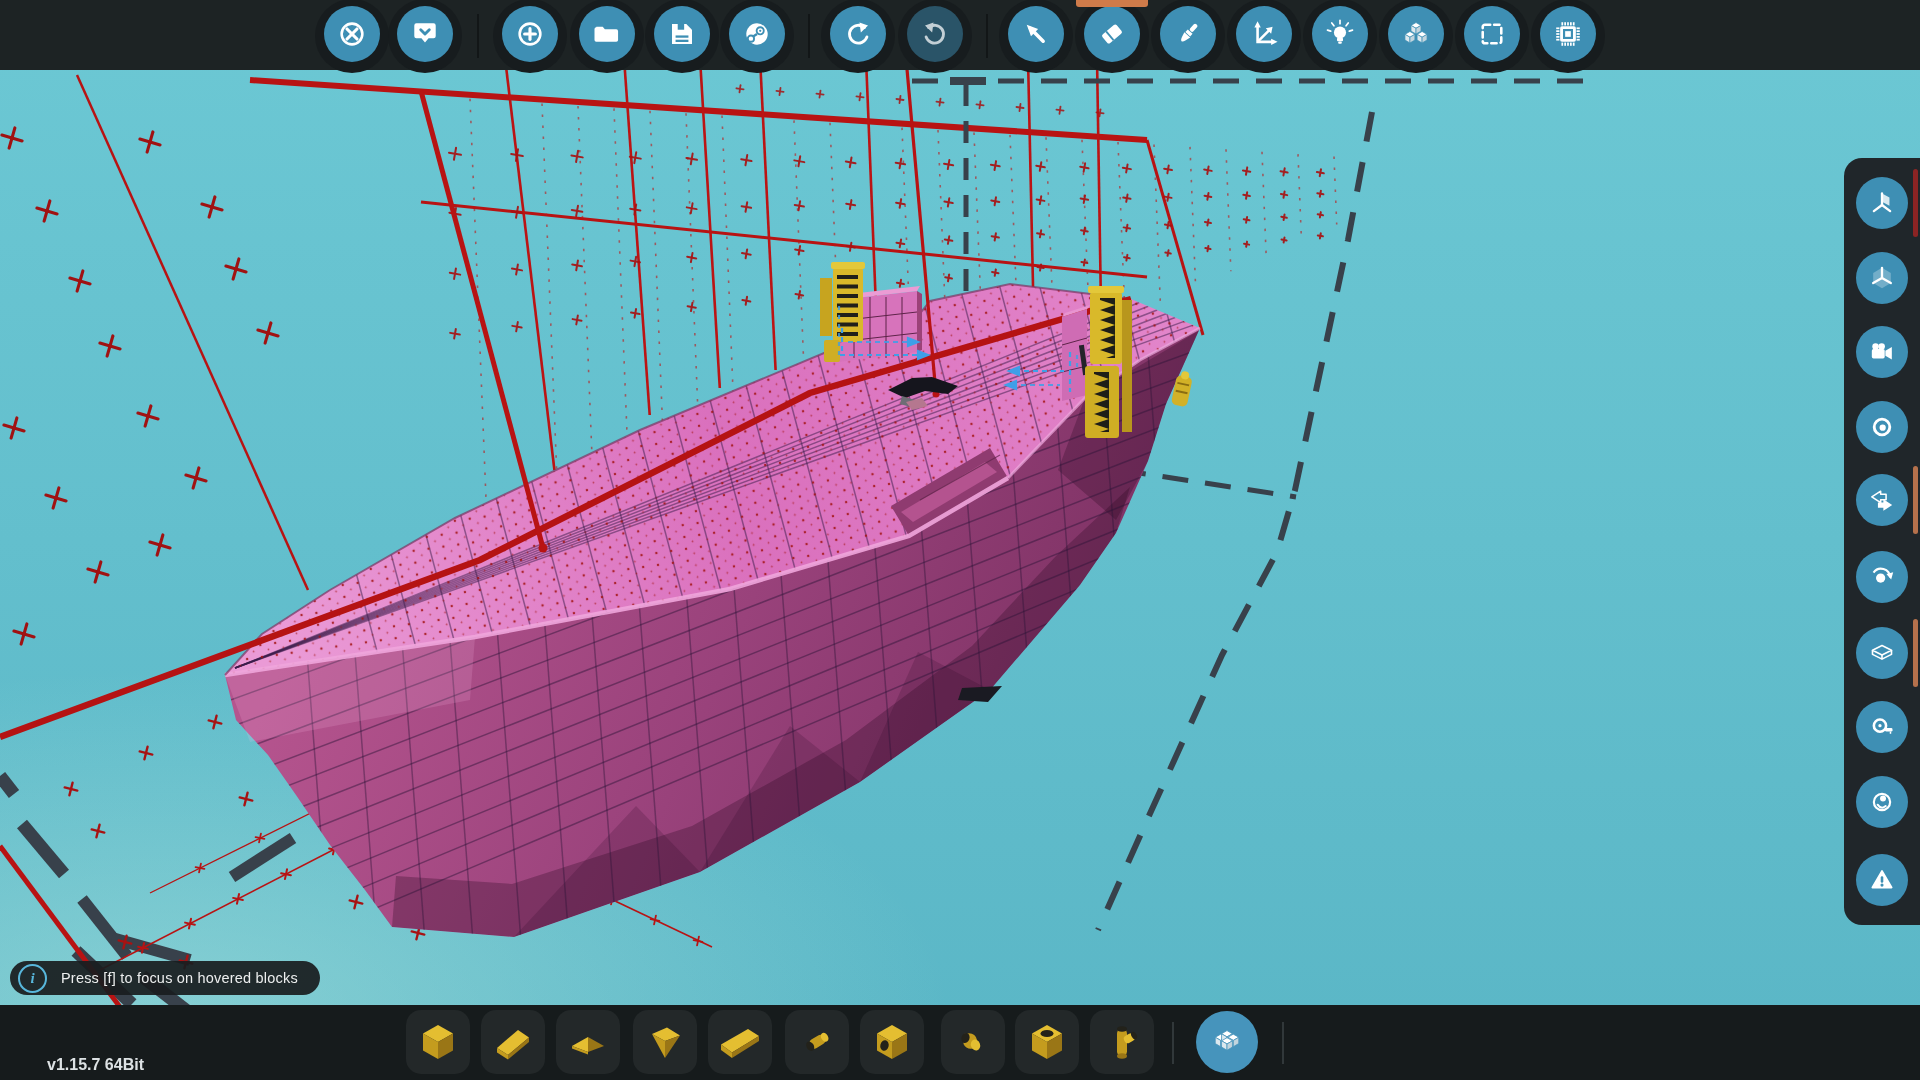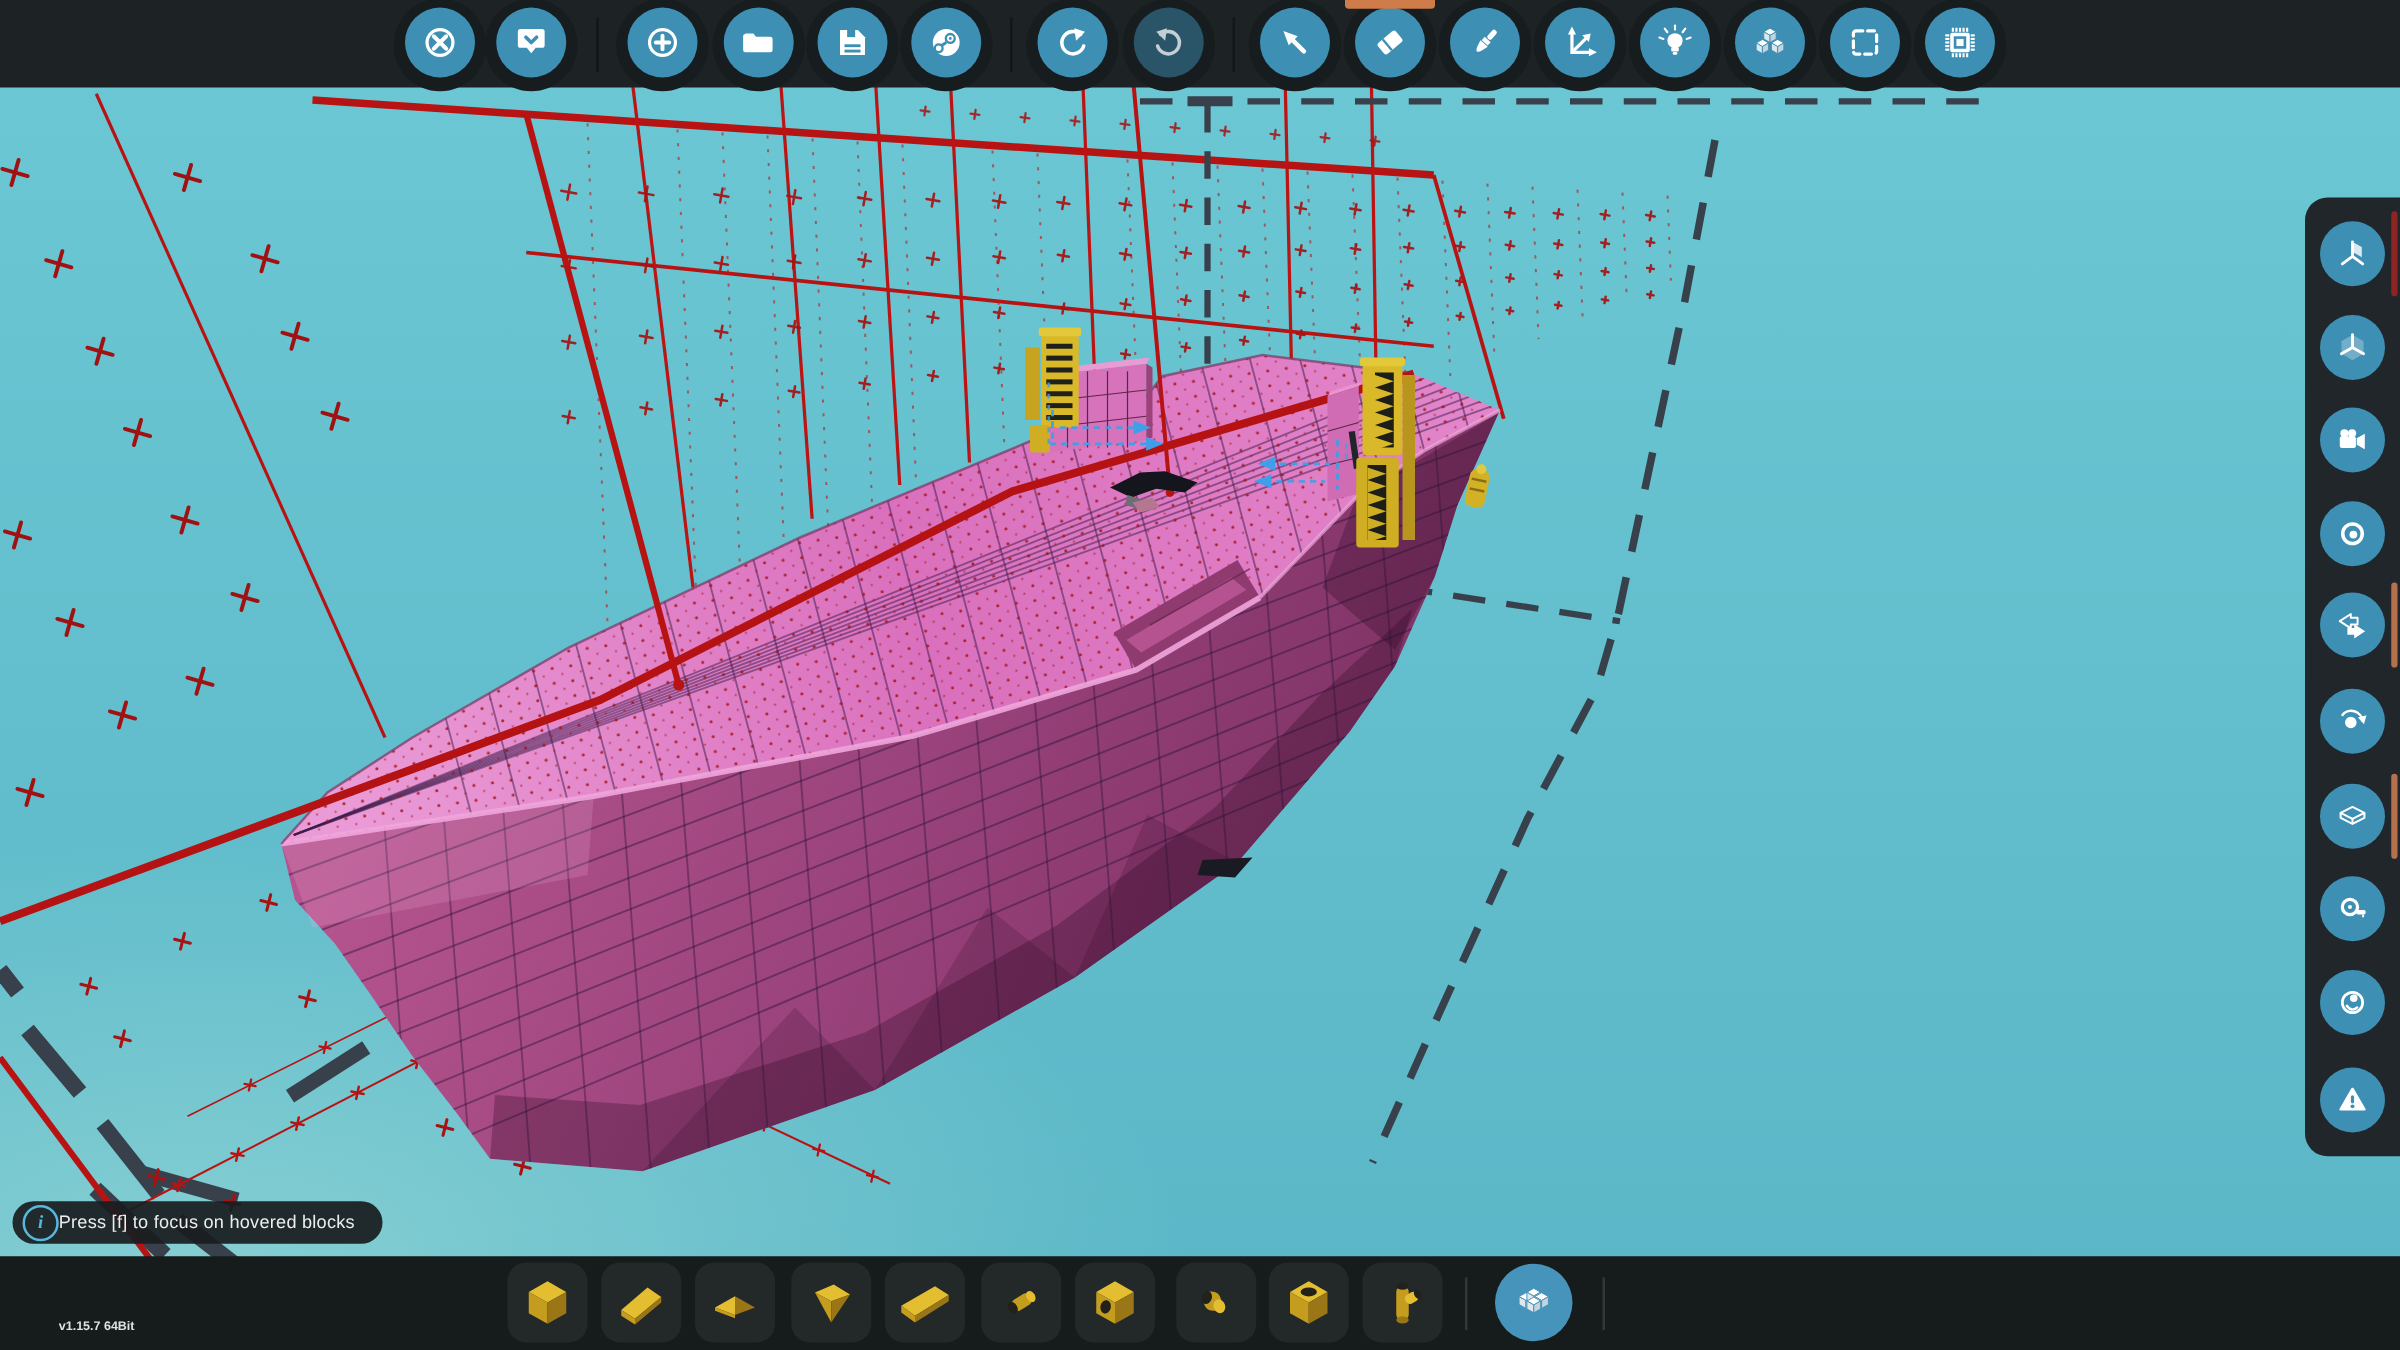--- a/index.html
+++ b/index.html
@@ -28,22 +28,22 @@
         display:flex;align-items:center;justify-content:center;}
   .bsep{position:absolute;top:1022px;width:2px;height:42px;background:#31383a;}
   .browser-btn{position:absolute;width:62px;height:62px;border-radius:50%;background:#4694bc;
         display:flex;align-items:center;justify-content:center;}
   
   .hintpill{position:absolute;left:10px;top:961px;height:34px;border-radius:17px;
             background:rgba(25,29,31,.93);display:flex;align-items:center;padding:0 22px 0 8px;}
   .hintpill .info{width:25px;height:25px;border-radius:50%;border:2.5px solid #58b7dc;
             display:flex;align-items:center;justify-content:center;
             color:#58b7dc;font:italic 700 15px "Liberation Serif",serif;}
-  .hintpill .txt{color:#eceeee;font-size:14.5px;letter-spacing:.2px;}
-  .version{position:absolute;left:47px;top:1056px;color:#dde2e4;font-size:10px;font-weight:600;text-align:right;}
+  .hintpill .txt{margin-left:14px;color:#eceeee;font-size:14.5px;letter-spacing:.2px;}
+  .version{position:absolute;left:47px;top:1056px;color:#dde2e4;font-size:16px;font-weight:600;text-align:right;}
 </style>
 </head>
 <body>
 
 <div class="stage">
   <div id="scene"><svg width="1920" height="1080" viewBox="0 0 1920 1080">
         <defs>
     <linearGradient id="sky" x1="0" y1="0" x2="0" y2="1">
       <stop offset="0" stop-color="#6cc8d4"></stop>
             <stop offset="1" stop-color="#5ab6c6"></stop>

